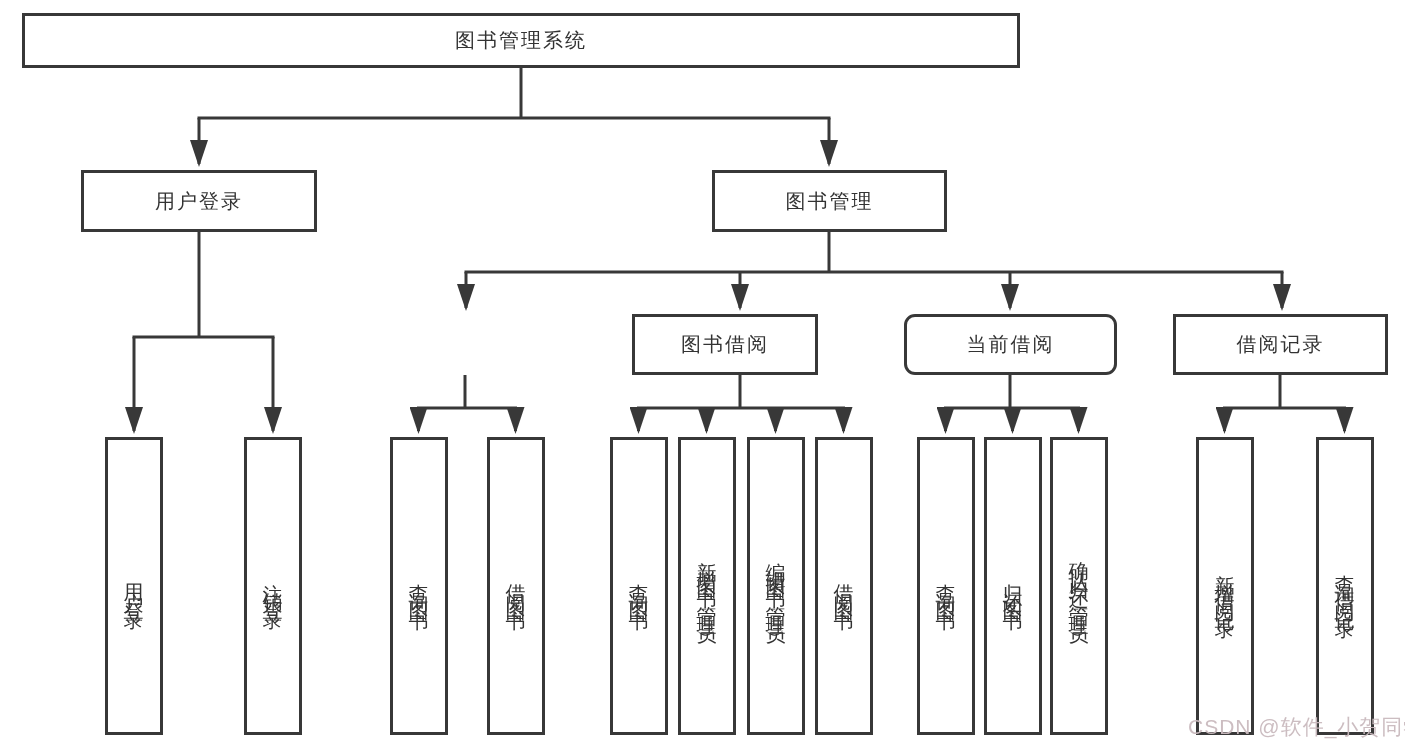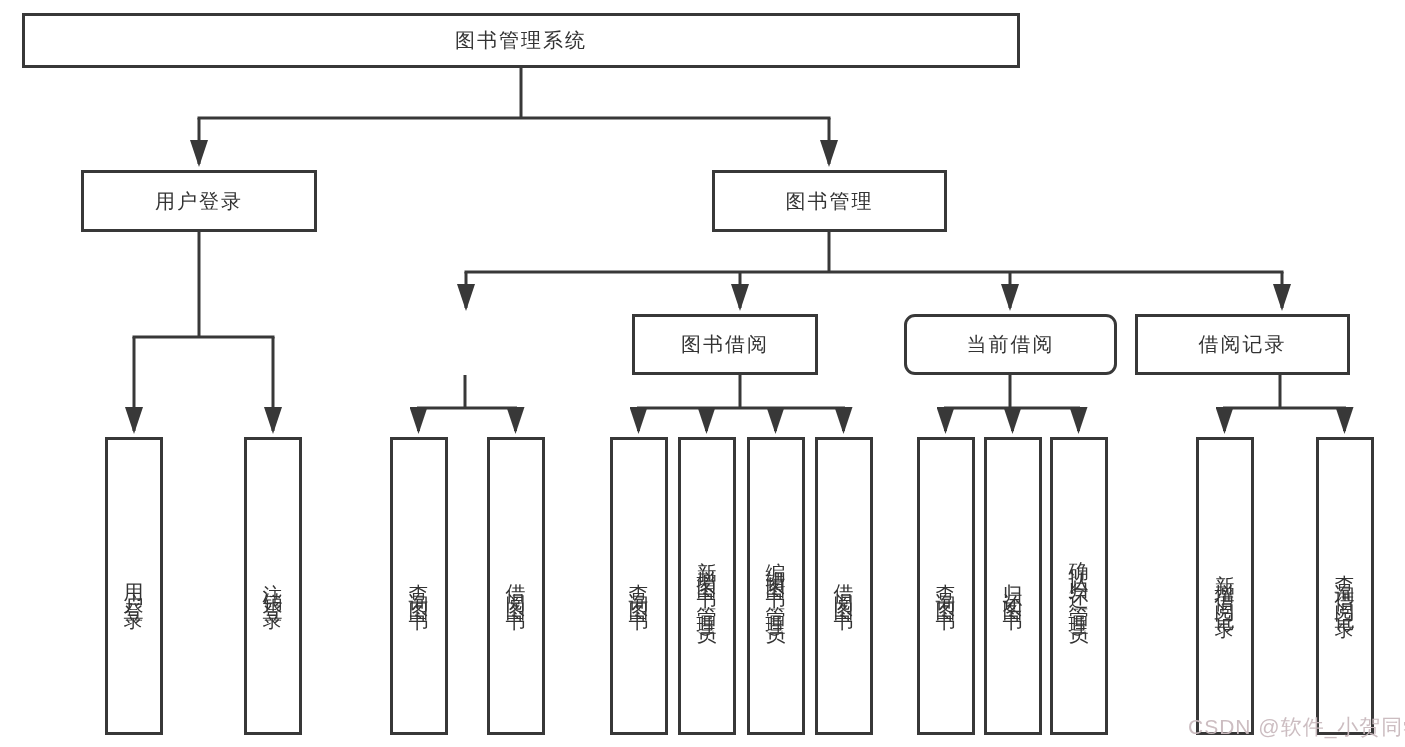--- a/index.html
+++ b/index.html
@@ -117,21 +117,21 @@
     </g>
   </svg>
 
   <div class="box" style="left:22px; top:13px; width:998px; height:55px;">图书管理系统</div>
 
   <div class="box" style="left:81px; top:170px; width:236px; height:62px;">用户登录</div>
   <div class="box" style="left:712px; top:170px; width:235px; height:62px;">图书管理</div>
 
   <div class="box" style="left:632px; top:314px; width:186px; height:61px;">图书借阅</div>
   <div class="box" style="left:904px; top:314px; width:213px; height:61px;border-radius:11px;">当前借阅</div>
-  <div class="box" style="left:1135px; top:314px; width:215px; height:61px;">借阅记录</div>
+  <div class="box" style="left:1173px; top:314px; width:215px; height:61px;">借阅记录</div>
 
   <div class="box v" style="left:105px; top:437px; width:58px; height:298px;">用户登录</div>
   <div class="box v" style="left:244px; top:437px; width:58px; height:298px;">注销登录</div>
 
   <div class="box v" style="left:390px; top:437px; width:58px; height:298px;">查询图书</div>
   <div class="box v" style="left:487px; top:437px; width:58px; height:298px;">借阅图书</div>
 
   <div class="box v" style="left:610px; top:437px; width:58px; height:298px;">查询图书</div>
   <div class="box v" style="left:678px; top:437px; width:58px; height:298px;">新增图书（管理员）</div>
   <div class="box v" style="left:747px; top:437px; width:58px; height:298px;">编辑图书（管理员）</div>

